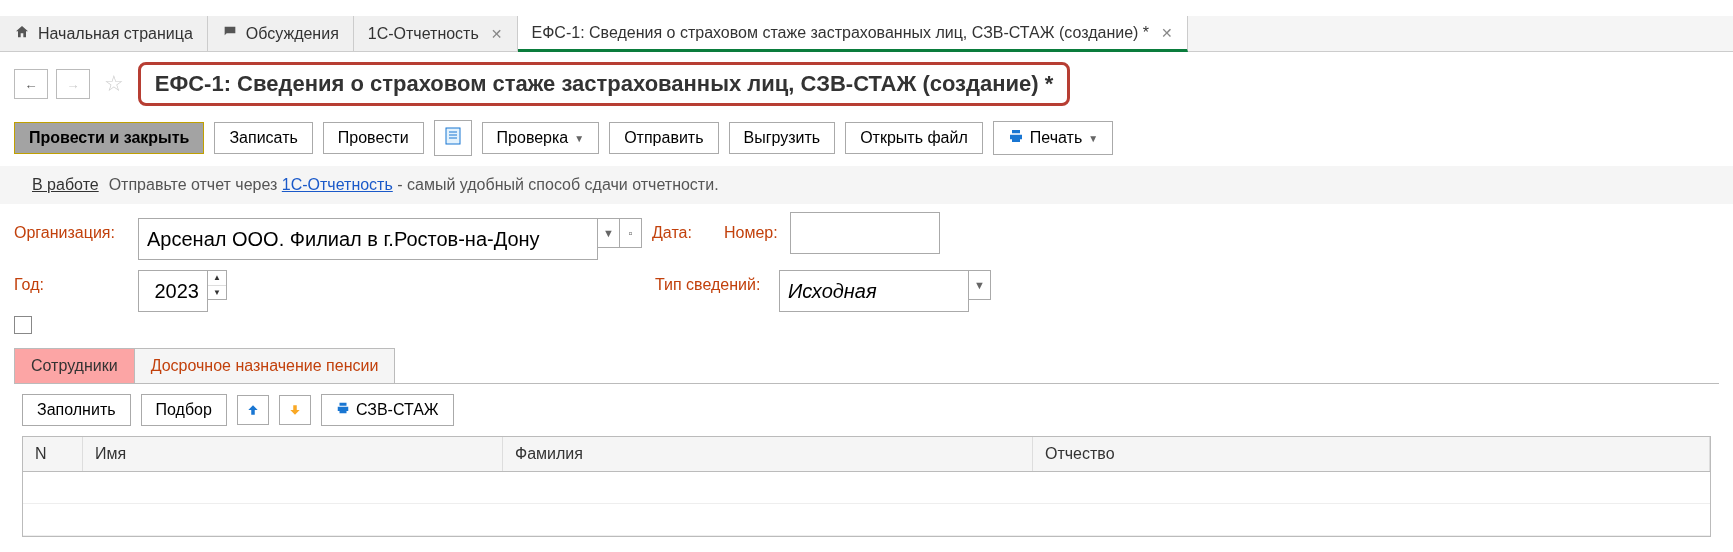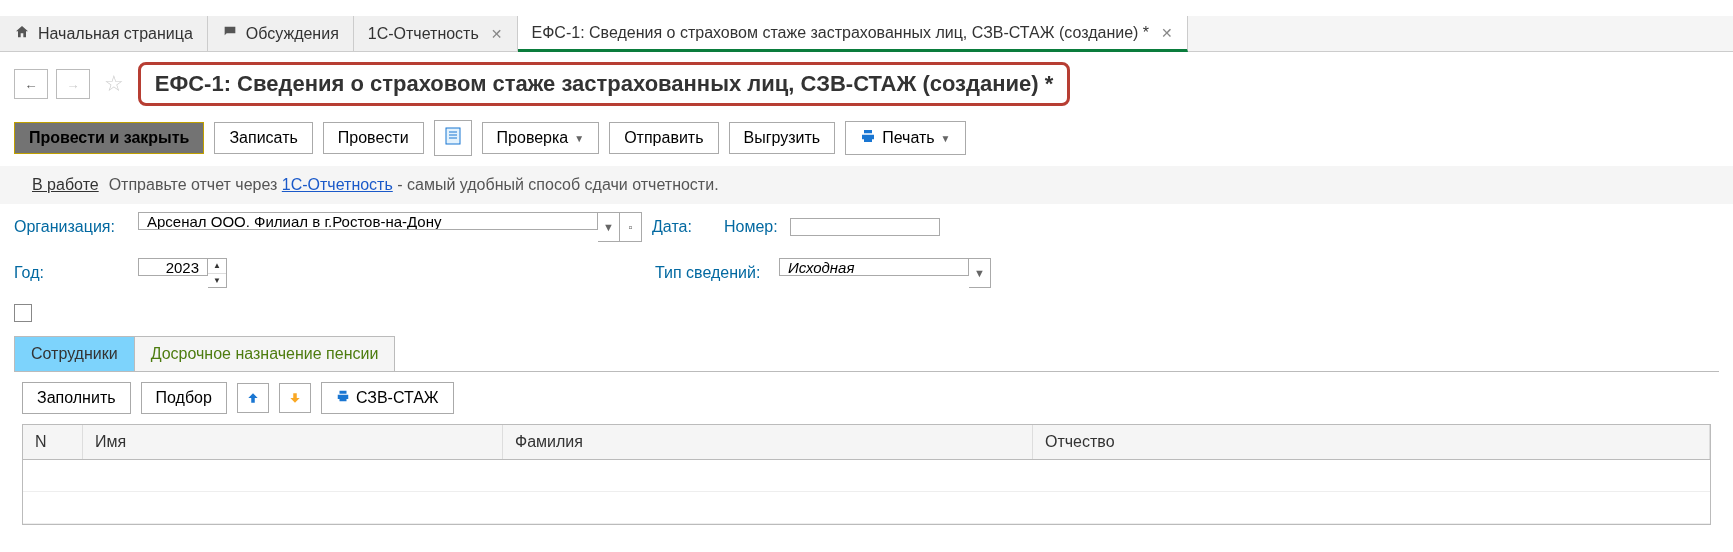--- a/index.html
+++ b/index.html
@@ -13,47 +13,47 @@
     
     .form-header { display: flex; align-items: center; padding: 10px 14px; gap: 8px; }
     .nav-btn { width: 34px; height: 30px; border: 1px solid #bbb; background: #fff; display: inline-flex; align-items: center; justify-content: center; cursor: pointer; color: #555; }
     .nav-btn.disabled { color: #ccc; }
     .star-icon { font-size: 22px; color: #ccc; margin: 0 6px; cursor: pointer; }
     .title-box { border: 3px solid #b73e33; border-radius: 8px; padding: 6px 14px; flex: 0 0 auto; }
     .title-text { font-size: 22px; font-weight: bold; color: #333; }
     
     .toolbar { display: flex; align-items: center; padding: 4px 14px 10px; gap: 10px; flex-wrap: wrap; }
     .btn { border: 1px solid #aaa; background: #fff; padding: 6px 14px; font-size: 16px; cursor: pointer; display: inline-flex; align-items: center; gap: 6px; }
-    .btn.primary { background: #737373; border-color: #c0a000; font-weight: bold; }
+    .btn.primary { background: #a3a3a3; border-color: #c0a000; font-weight: bold; }
     .btn.icon-only { padding: 6px 10px; }
     .caret-down { font-size: 10px; color: #666; }
     .print-icon { color: #1976d2; }
     .doc-icon { color: #1976d2; }
     
     .info-bar { background: #f5f5f5; padding: 10px 32px; display: flex; align-items: center; gap: 10px; }
     .status-link { text-decoration: underline; color: #333; cursor: pointer; }
     .info-text { color: #555; }
     .info-link { color: #1a59c9; text-decoration: underline; cursor: pointer; }
     
     .form-row { display: flex; align-items: center; padding: 8px 14px; gap: 10px; }
-    .lbl { min-width: 114px; color: #0369a1; }
+    .lbl { min-width: 114px; color: #c2410c; }
     .input-combo { display: flex; align-items: stretch; height: 30px; }
-    .input-fld { border: 1px solid #aaa; padding: 4px 8px; font-size: 15px; height: 18px; }
+    .input-fld { border: 1px solid #aaa; padding: 4px 8px; font-size: 20px; height: 42px; }
     .combo-btn { border: 1px solid #aaa; border-left: none; width: 22px; display: flex; align-items: center; justify-content: center; background: #fff; cursor: pointer; font-size: 11px; color: #666; }
     .spinner { display: flex; flex-direction: column; border: 1px solid #aaa; border-left: none; }
     .spinner div { flex:1; width: 18px; display:flex; align-items:center; justify-content:center; font-size:8px; cursor:pointer; border-bottom:1px solid #ddd; }
     .spinner div:last-child { border-bottom:none; }
     
     .checkbox-row { display: flex; align-items: center; padding: 8px 14px; gap: 8px; }
     .chk { width: 18px; height: 18px; border: 1px solid #888; background:#fff; }
     
     .subtabs { display: flex; padding: 6px 14px 0; }
     .subtab { border: 1px solid #bbb; border-bottom: none; padding: 8px 16px; background: #f5f5f5; cursor: pointer; margin-right: -1px; }
-    .subtab.active { background: #7dd3fc; position: relative; z-index: 1; }
-    .subtab.disabled { color: #4d7c0f; }
+    .subtab.active { background: #fca5a5; position: relative; z-index: 1; }
+    .subtab.disabled { color: #c2410c; }
     .subtab-line { border-top: 1px solid #bbb; margin: 0 14px; }
     
     .subtoolbar { display: flex; gap: 10px; padding: 10px 22px; align-items:center; }
     .arrow-btn { width: 32px; height: 30px; border:1px solid #aaa; background:#fff; display:flex; align-items:center; justify-content:center; cursor:pointer; }
     .arrow-up { color: #1976d2; }
     .arrow-down { color: #f9a825; }
     
     .grid { margin: 0 22px; border: 1px solid #bbb; }
     .grid-header { display: flex; background: #f5f5f5; border-bottom: 1px solid #bbb; }
     .grid-cell { padding: 8px 12px; border-right: 1px solid #ddd; }
@@ -116,20 +116,21 @@
           <line x1="4" y1="11" x2="12" y2="11" stroke="#1976d2"></line>
         </svg>
     </span>
   </button>
   <button class="btn">
     <span>Проверка</span>
     <span class="caret-down">▼</span>
   </button>
   <button class="btn">Отправить</button>
   <button class="btn">Выгрузить</button>
+  <button class="btn">Открыть файл</button>
   <button class="btn">
     <span class="print-icon">
       <svg width="16" height="16" viewBox="0 0 24 24" fill="#1976d2">
           <path d="M6 3h12v5H6V3zm-3 7h18v7h-3v4H6v-4H3v-7zm5 7h8v3H8v-3z"></path>
         </svg>
     </span>
     <span>Печать</span>
     <span class="caret-down">▼</span>
   </button>
 </div>

